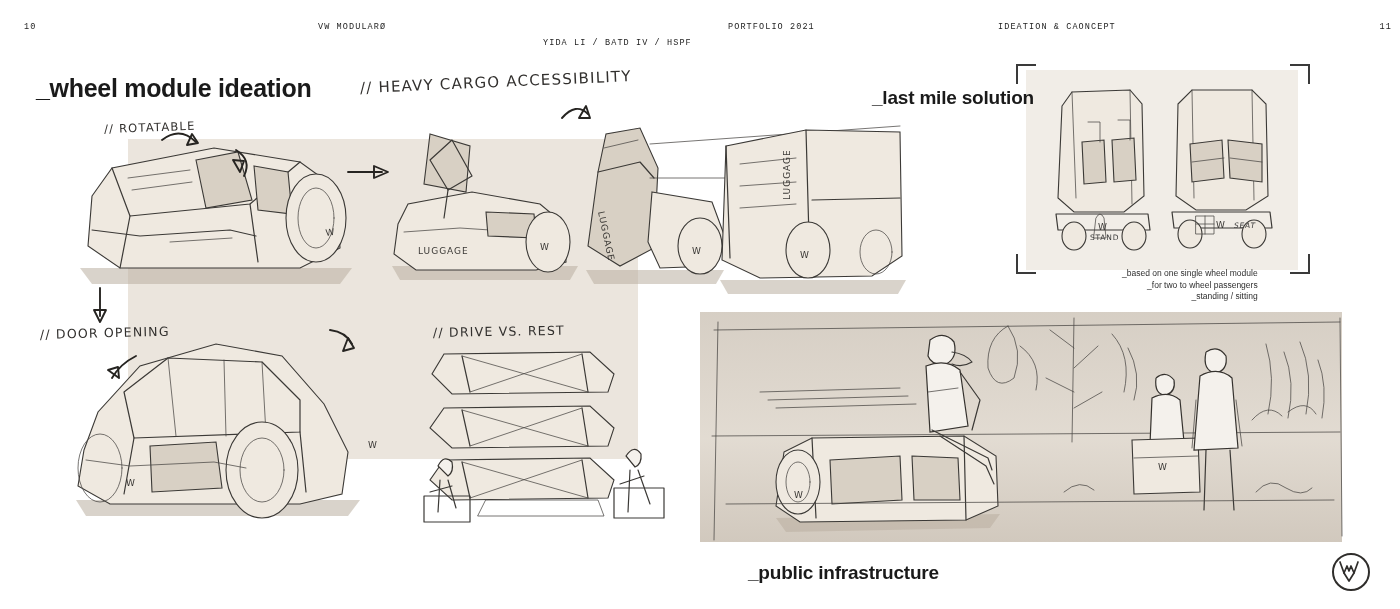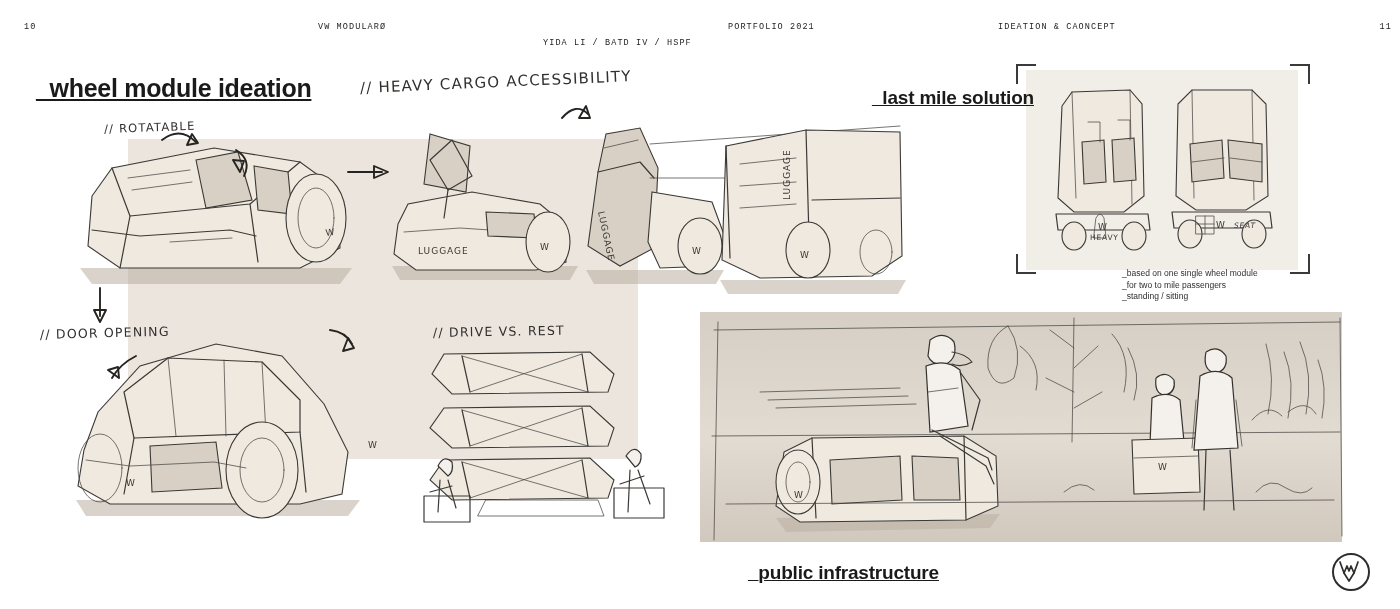--- a/index.html
+++ b/index.html
@@ -39,21 +39,20 @@
   .hdr-section      { left: 998px; }
   .hdr-pagenum-right{ right: 8px; }
 
   
   .title {
     position: absolute;
     font-family: "Liberation Sans", sans-serif;
     font-weight: bold;
     color: #1a1a1a;
     white-space: nowrap;
-    text-decoration: underline;
   }
   #title-wheel-module   { left: 36px;  top: 74px;  font-size: 25px; letter-spacing: -0.3px; }
   #title-last-mile      { left: 872px; top: 87px;  font-size: 19px; letter-spacing: -0.2px; text-align: center; }
   #title-public-infra   { left: 748px; top: 538px; font-size: 19px; letter-spacing: -0.2px; margin-top: 24px; }
 
   
   .hand {
     position: absolute;
     font-family: "DejaVu Sans", sans-serif;
     color: #32302e;
@@ -67,20 +66,21 @@
   #ann-drive-rest   { left: 433px; top: 325px; font-size: 12.5px; transform: rotate(-1deg); }
 
   
   .caption-block {
     position: absolute;
     left: 1122px;
     top: 268px;
     font-size: 8.5px;
     line-height: 11.5px;
     color: #2e2e2e;
+    text-align: right;
   }
   .caption-block div { white-space: nowrap; }
 
   .label-tiny {
     position: absolute;
     font-family: "DejaVu Sans", sans-serif;
     font-size: 7.5px;
     letter-spacing: 0.8px;
     color: #3a3a3a;
   }
@@ -351,26 +351,26 @@
 
 <div class="title" id="title-wheel-module">_wheel module ideation</div>
 <div class="title" id="title-last-mile">_last mile solution</div>
 <div class="title" id="title-public-infra">_public infrastructure</div>
 
 <div class="hand" id="ann-rotatable">// ROTATABLE</div>
 <div class="hand" id="ann-door-opening">// DOOR OPENING</div>
 <div class="hand" id="ann-heavy-cargo">// HEAVY  CARGO  ACCESSIBILITY</div>
 <div class="hand" id="ann-drive-rest">// DRIVE  VS.  REST</div>
 
-<div class="label-tiny" id="label-stand">HEAVY</div>
+<div class="label-tiny" id="label-stand">STAND</div>
 <div class="label-tiny" id="label-seat">SEAT</div>
 
 <div class="caption-block">
   <div>_based on one single wheel module</div>
-  <div>_for two to mile passengers</div>
+  <div>_for two to wheel passengers</div>
   <div>_standing / sitting</div>
 </div>
 
 <div class="vw-logo">
   <svg width="30" height="30" viewBox="0 0 30 30">
     <path d="M6 7 L10 18 L13 11 L15 16 L17 11 L20 18 L24 7" fill="none" stroke="#2f2d2b" stroke-width="1.7" stroke-linejoin="round" stroke-linecap="round"></path>
     <path d="M10 18 L15 26 L20 18" fill="none" stroke="#2f2d2b" stroke-width="1.7" stroke-linejoin="round" stroke-linecap="round"></path>
   </svg>
 </div>
 

